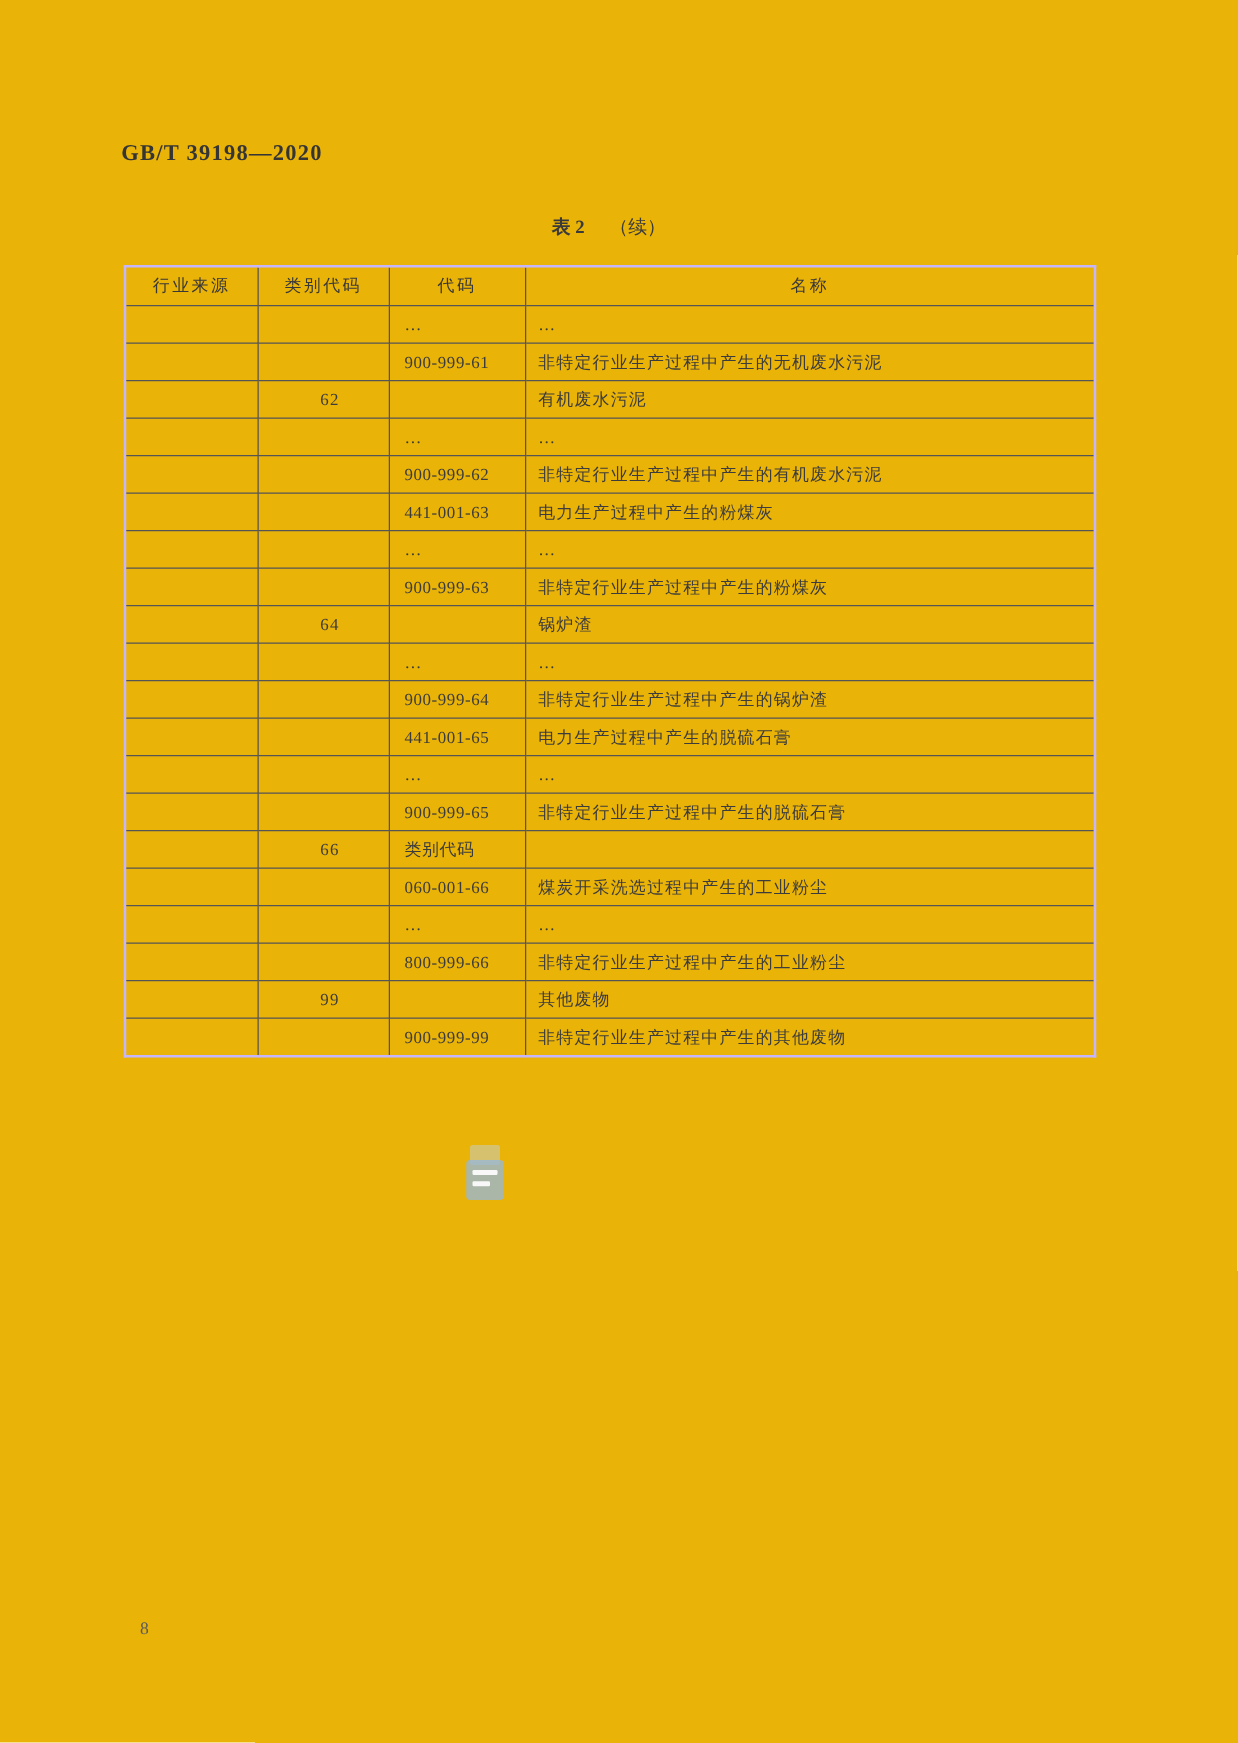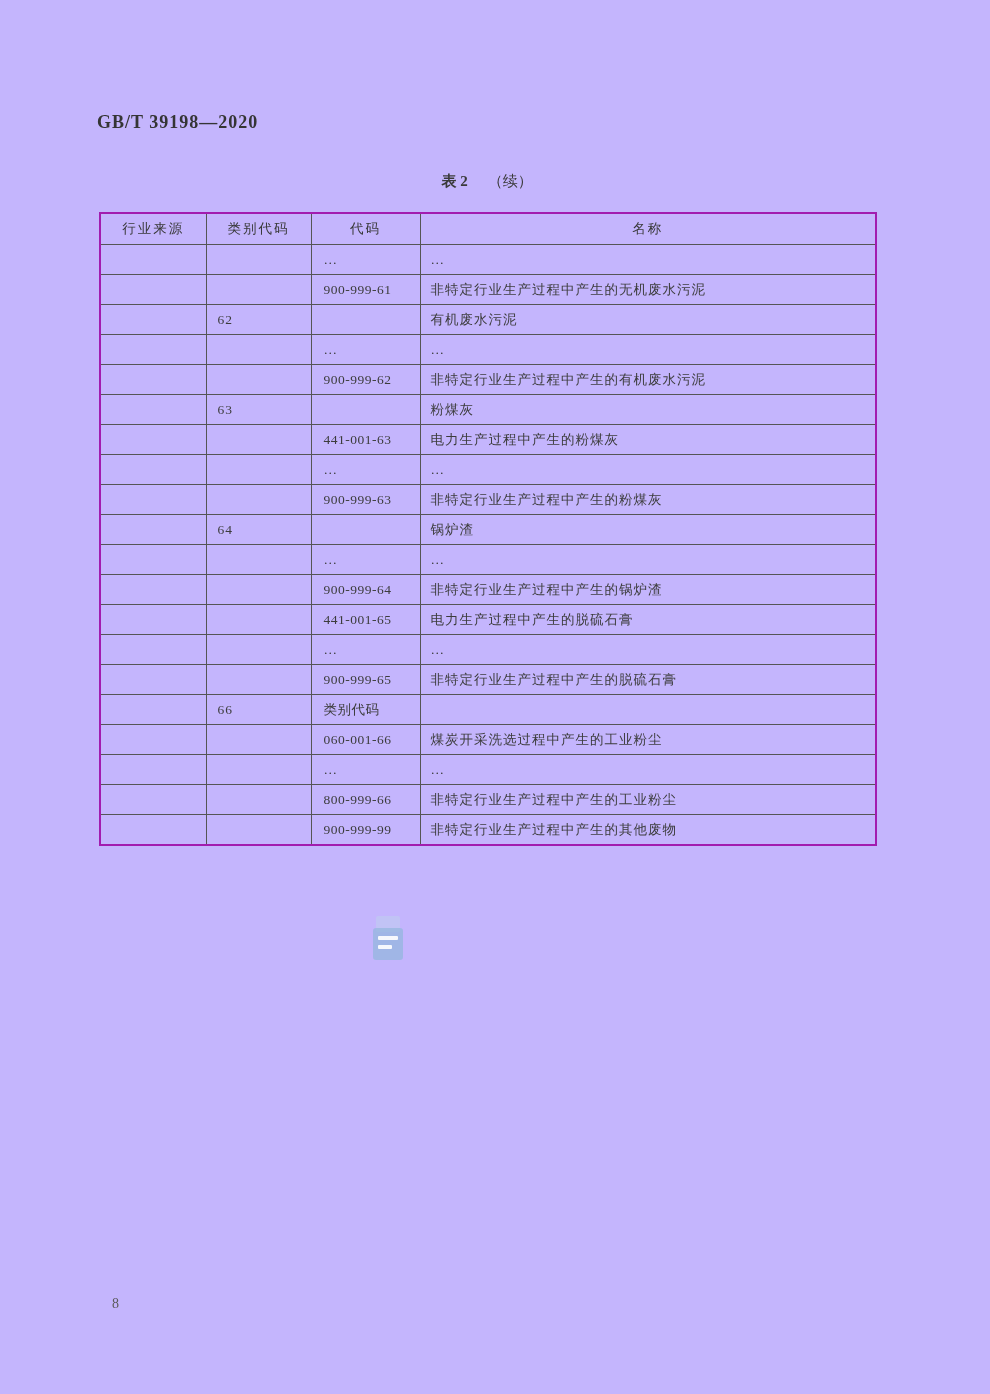--- a/index.html
+++ b/index.html
@@ -4,21 +4,21 @@
 <style>
   html, body {
     margin: 0;
     padding: 0;
     background: #ffffff;
   }
   .page {
     position: relative;
     width: 990px;
     height: 1394px;
-    background: #c4b5fd;
+    background: #eab308;
     font-family: "Liberation Serif", "DejaVu Serif", serif;
     color: #3a3a3a;
     overflow: hidden;
   }
   .doc-number {
     position: absolute;
     left: 97px;
     top: 112px;
     font-size: 18px;
     font-weight: bold;
@@ -47,31 +47,31 @@
     color: #3c3c3c;
   }
   table.codes th, table.codes td {
     border: 1px solid #555555;
     height: 29px;
     padding: 0;
     line-height: 29px;
     white-space: nowrap;
     overflow: hidden;
   }
-  table.codes { border: 2px solid #a21caf; padding-left: 48px; }
+  table.codes { border: 2px solid #c4b5fd; padding-left: 48px; }
   table.codes thead th {
     font-weight: normal;
     text-align: center;
     letter-spacing: 2px;
     height: 30px;
     line-height: 30px;
     color: #383838;
   }
   table.codes td.c0 { text-align: left; }
-  table.codes td.c1 { text-align: left; padding-left: 11px; letter-spacing: 1px; margin-left: 16px; }
+  table.codes td.c1 { text-align: center; padding-left: 11px; letter-spacing: 1px; margin-left: 16px; }
   table.codes td.c2 { text-align: left; padding-left: 12px; letter-spacing: 0.5px; }
   table.codes td.c3 { text-align: left; padding-left: 10px; letter-spacing: 1px; }
   .page-number {
     position: absolute;
     left: 112px;
     top: 1296px;
     font-size: 14px;
     color: #5a5a5a;
   }
   .watermark {
@@ -160,26 +160,20 @@
           <td class="c3">…</td>
         </tr>
         <tr>
           <td class="c0"></td>
           <td class="c1"></td>
           <td class="c2">900-999-62</td>
           <td class="c3">非特定行业生产过程中产生的有机废水污泥</td>
         </tr>
         <tr>
           <td class="c0"></td>
-          <td class="c1">63</td>
-          <td class="c2"></td>
-          <td class="c3">粉煤灰</td>
-        </tr>
-        <tr>
-          <td class="c0"></td>
           <td class="c1"></td>
           <td class="c2">441-001-63</td>
           <td class="c3">电力生产过程中产生的粉煤灰</td>
         </tr>
         <tr>
           <td class="c0"></td>
           <td class="c1"></td>
           <td class="c2">…</td>
           <td class="c3">…</td>
         </tr>
@@ -241,20 +235,26 @@
           <td class="c0"></td>
           <td class="c1"></td>
           <td class="c2">…</td>
           <td class="c3">…</td>
         </tr>
         <tr>
           <td class="c0"></td>
           <td class="c1"></td>
           <td class="c2">800-999-66</td>
           <td class="c3">非特定行业生产过程中产生的工业粉尘</td>
+        </tr>
+        <tr>
+          <td class="c0"></td>
+          <td class="c1">99</td>
+          <td class="c2"></td>
+          <td class="c3">其他废物</td>
         </tr>
         <tr>
           <td class="c0"></td>
           <td class="c1"></td>
           <td class="c2">900-999-99</td>
           <td class="c3">非特定行业生产过程中产生的其他废物</td>
         </tr>
       </tbody>
   </table>
 

